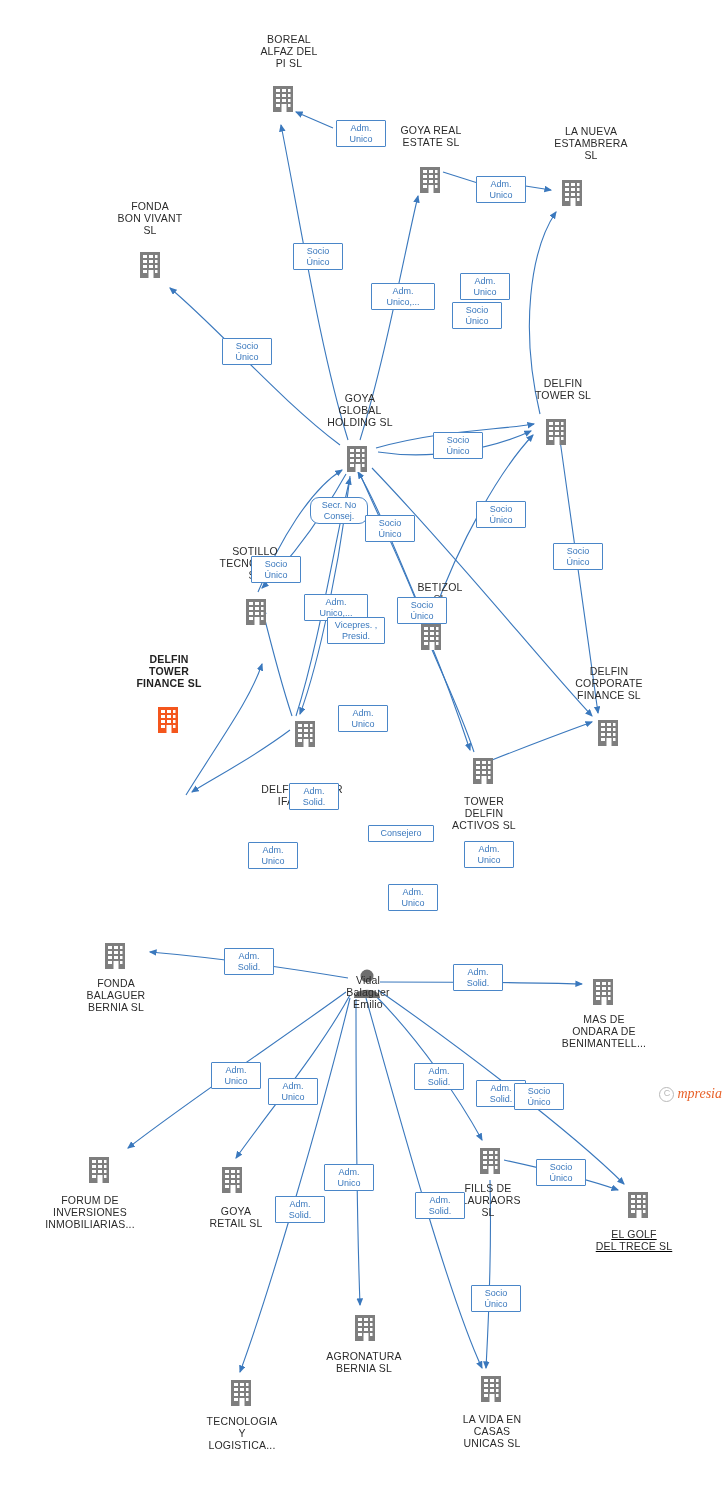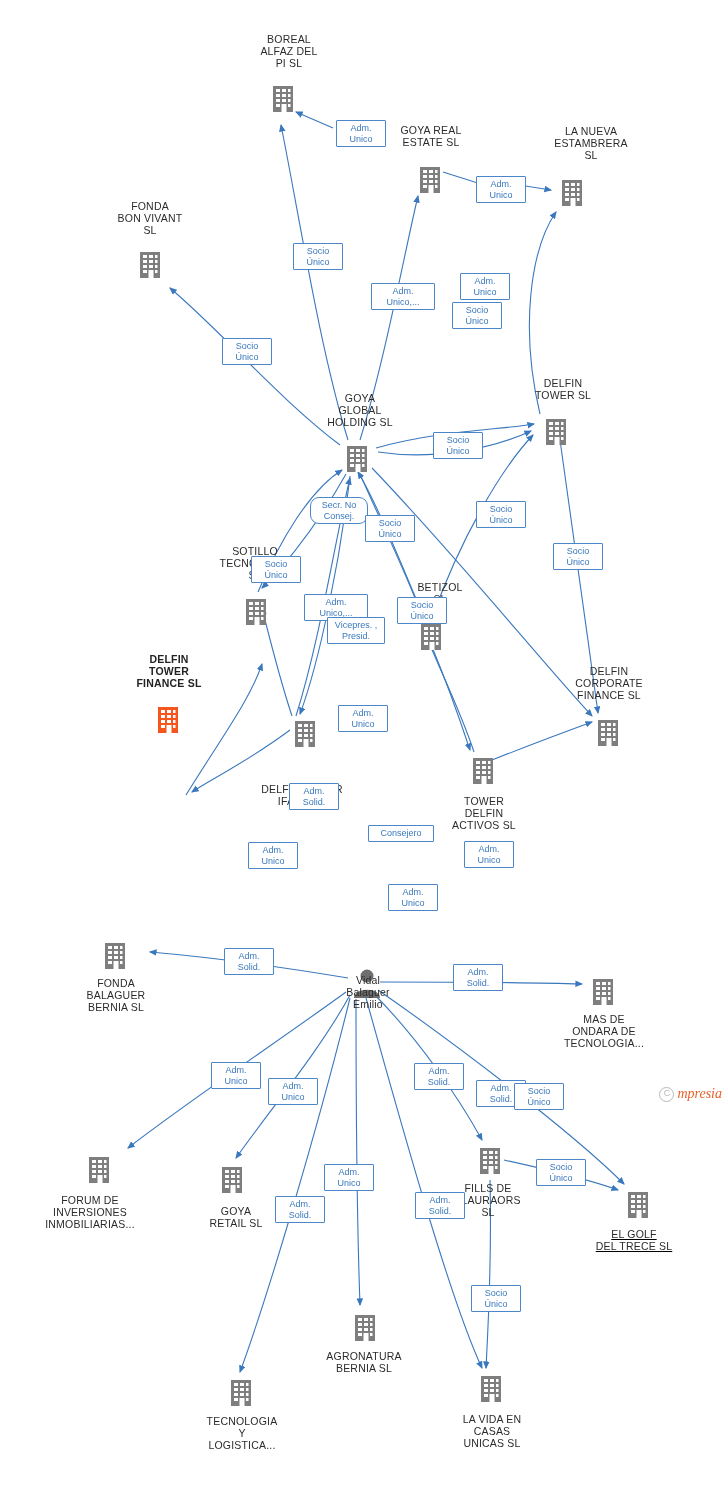--- a/index.html
+++ b/index.html
@@ -437,21 +437,21 @@
               <rect x="18" y="15" width="2.5" height="3"></rect>
               <rect x="6" y="20" width="4" height="3"></rect>
               <rect x="18" y="20" width="2.5" height="3"></rect>
               <rect x="11.5" y="20" width="5" height="8"></rect>
             </g>
           </svg></span>
       </div>
       <div class="node" style="left: 548px; top: 1013px; width: 112px;">
         <div class="lbl">MAS DE
 ONDARA DE
-TECNOLOGIA...</div>
+BENIMANTELL...</div>
       </div>
       <div class="node" style="left: 86px; top: 1155px;">
         <span class="glyph"><svg width="26" height="30" viewBox="0 0 26 30">
             <rect x="3" y="2" width="20" height="26" fill="#7e7e7e"></rect>
             <g fill="#ffffff">
               <rect x="6" y="5" width="4" height="3"></rect>
               <rect x="12" y="5" width="4" height="3"></rect>
               <rect x="18" y="5" width="2.5" height="3"></rect>
               <rect x="6" y="10" width="4" height="3"></rect>
               <rect x="12" y="10" width="4" height="3"></rect>

